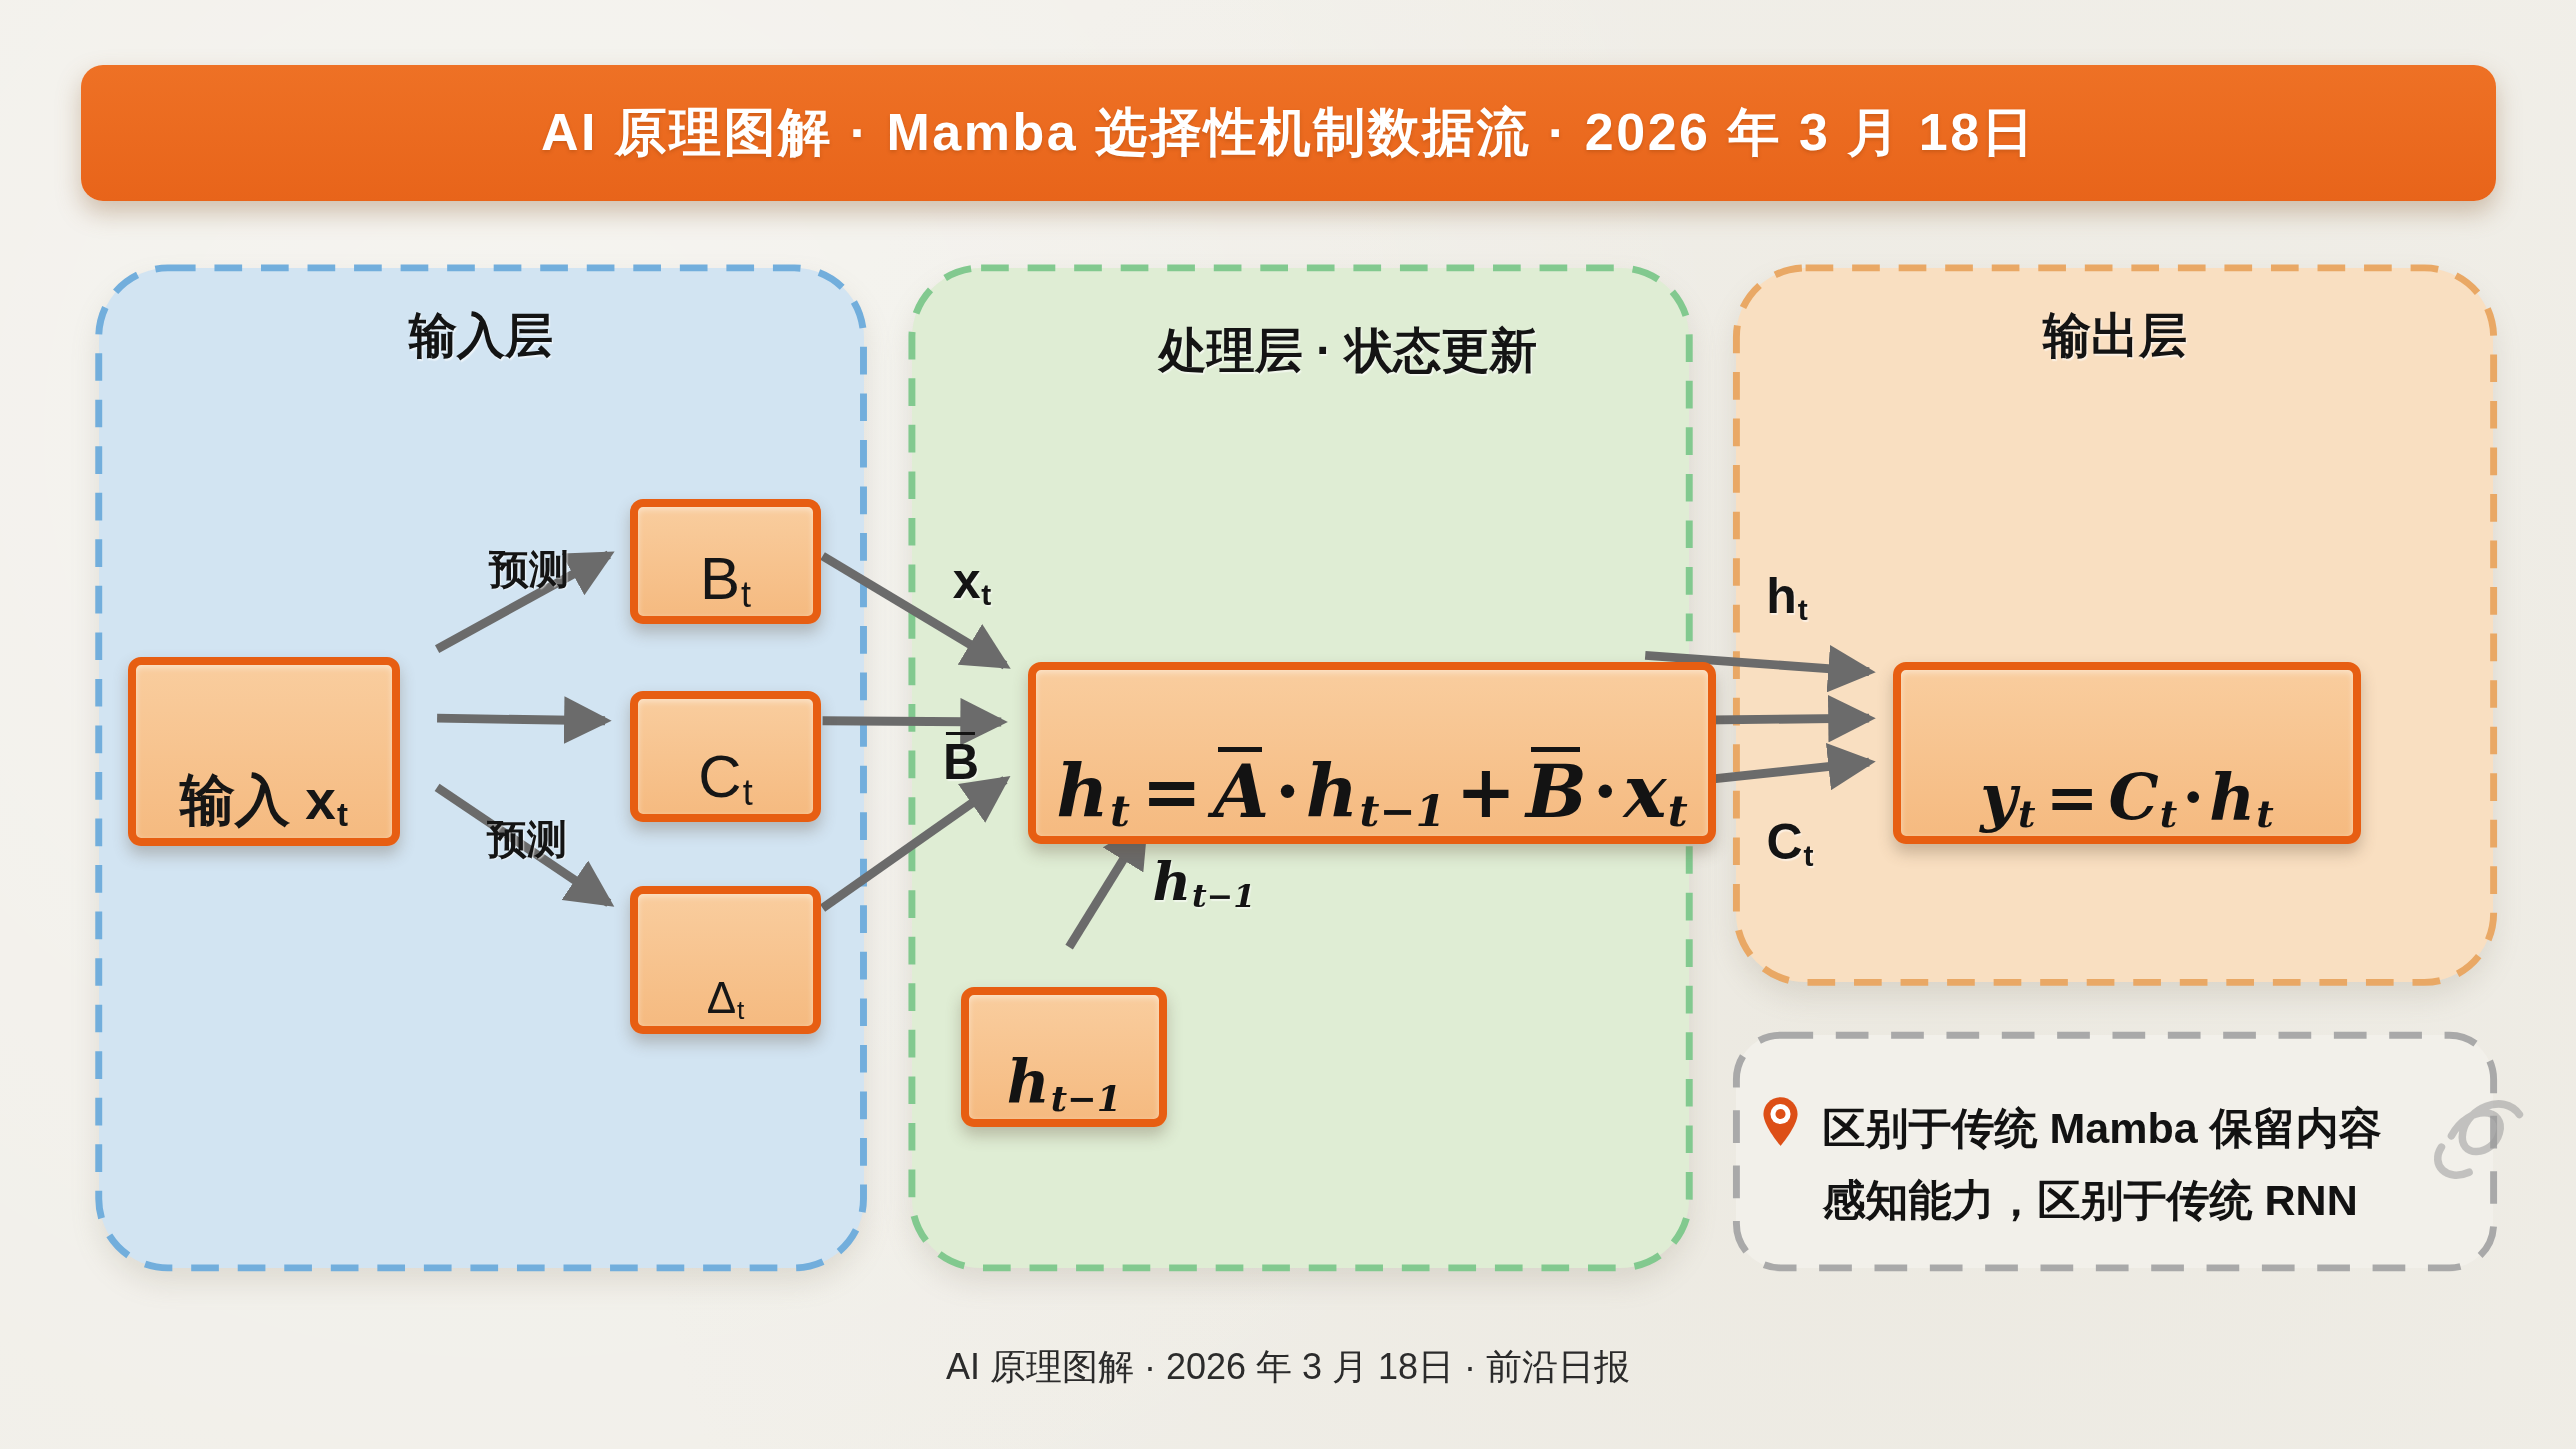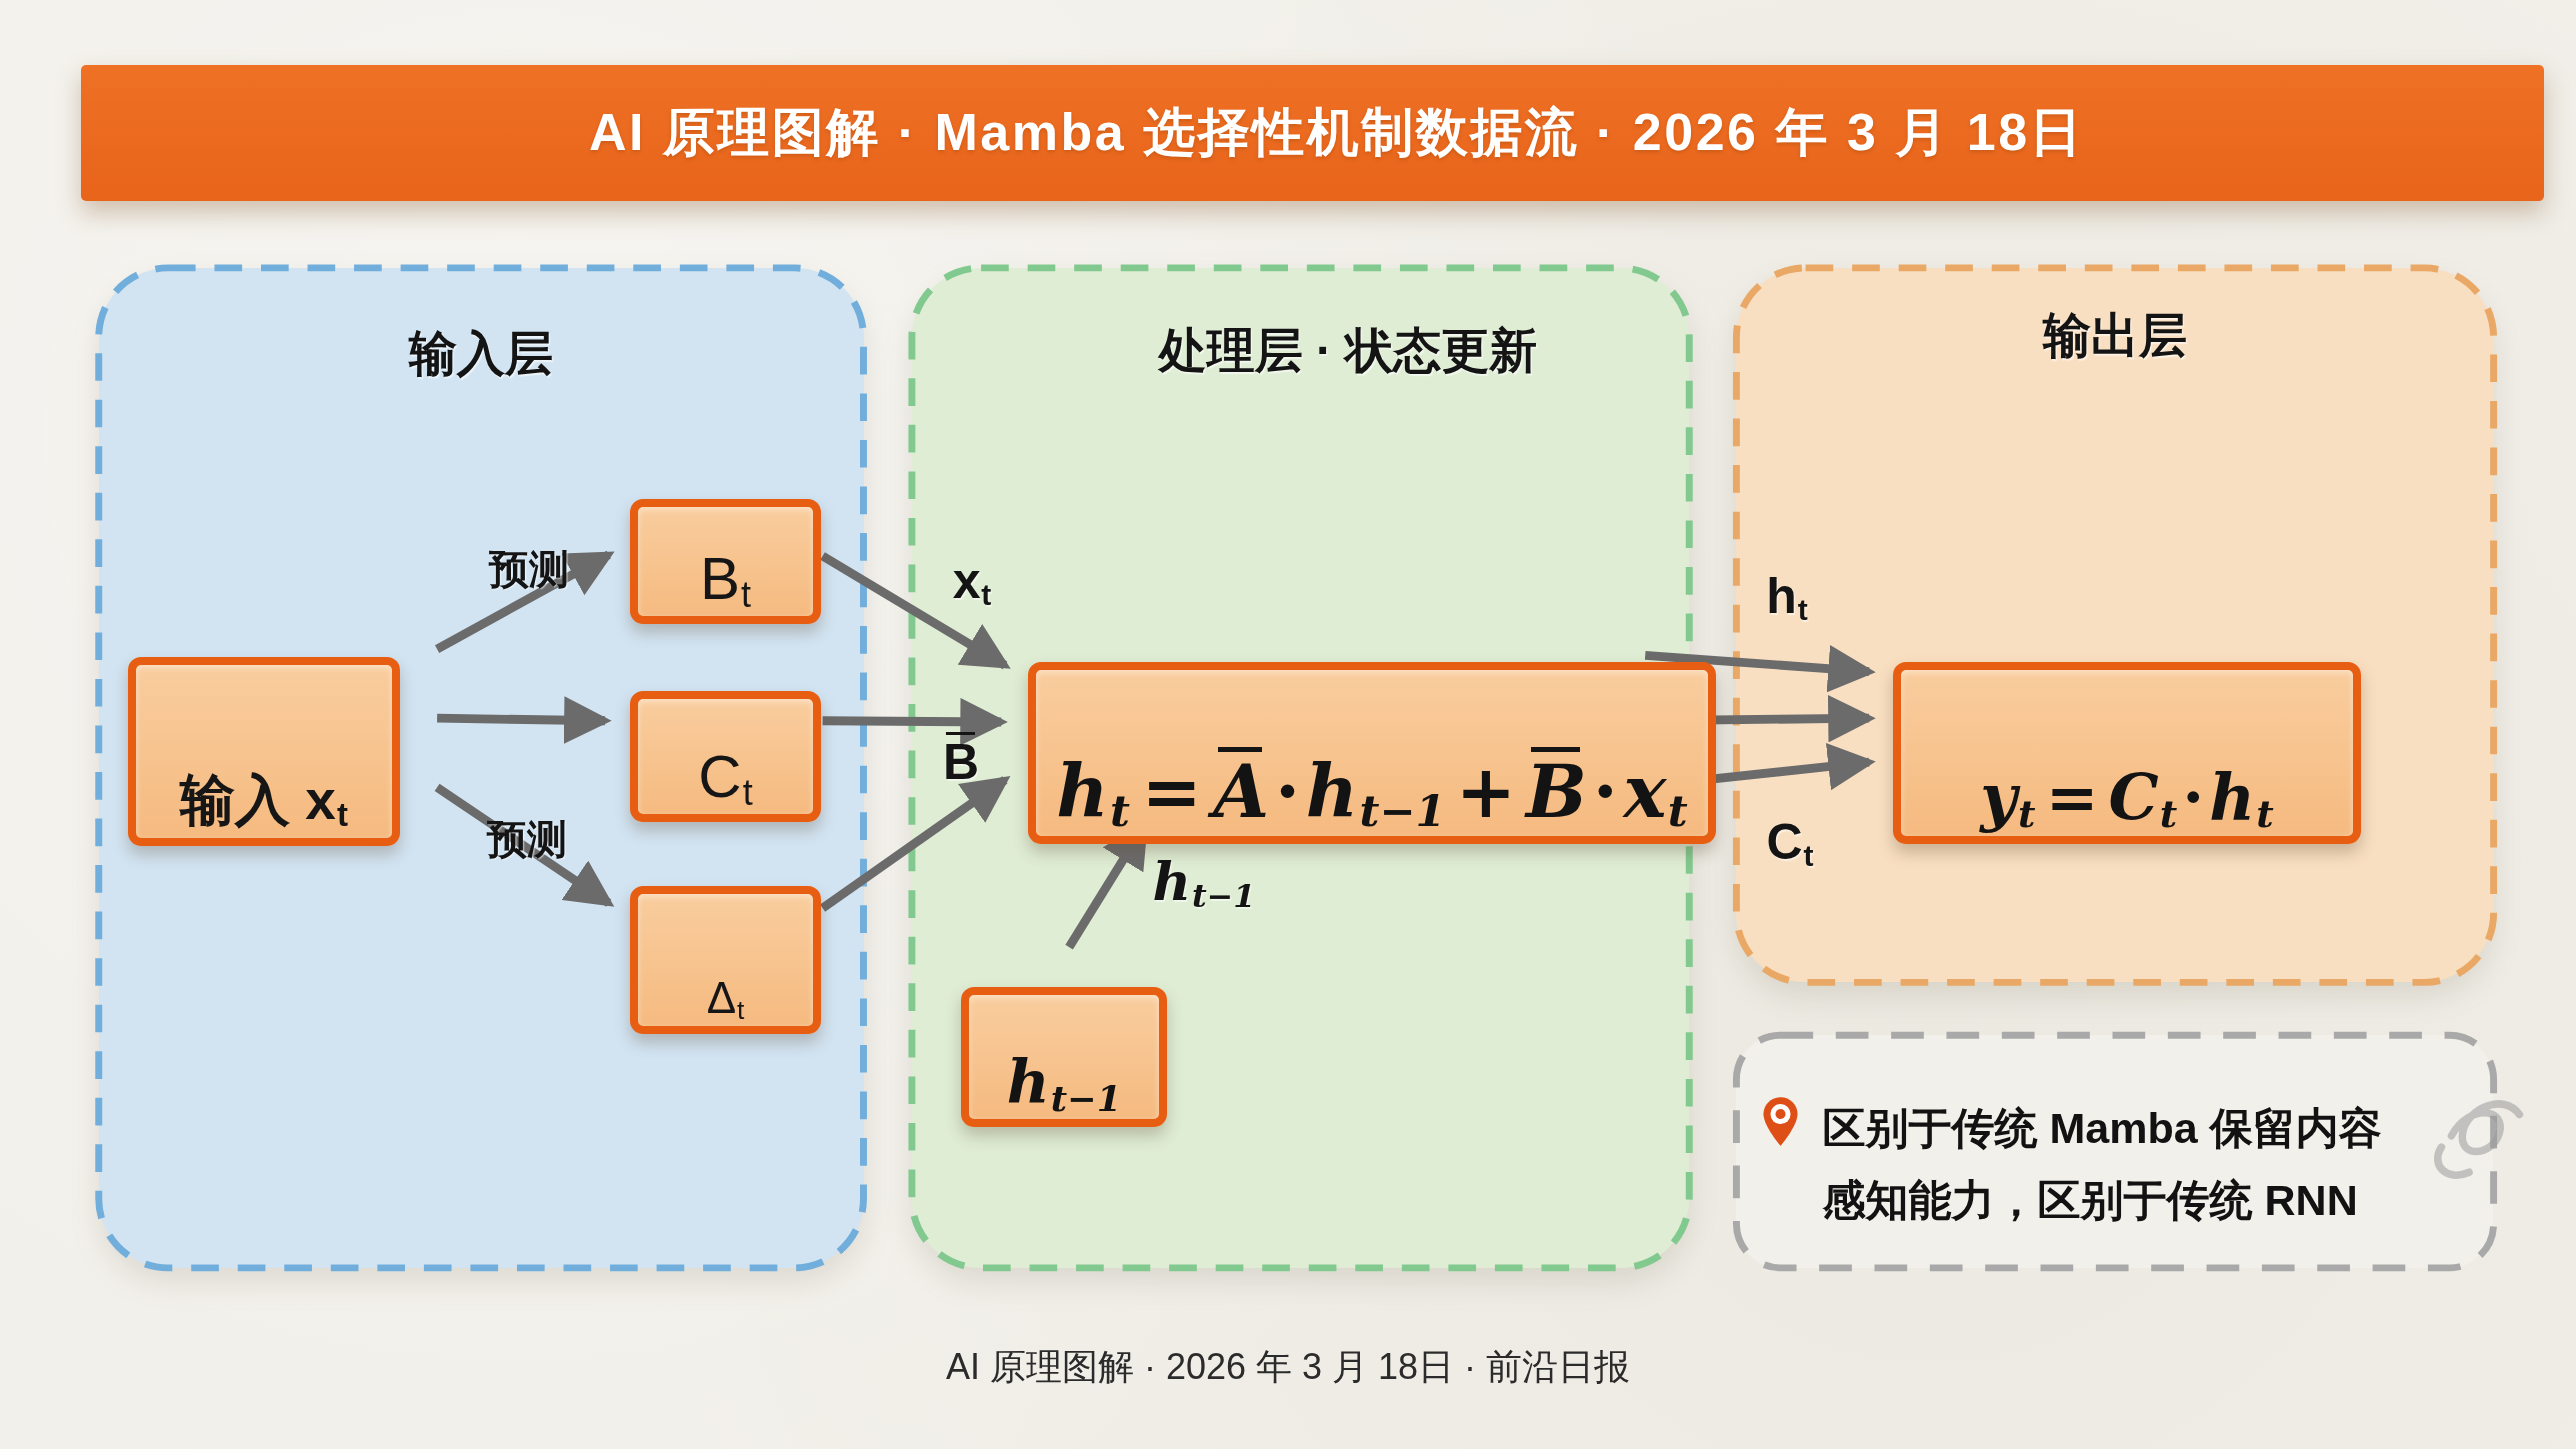--- a/index.html
+++ b/index.html
@@ -14,23 +14,23 @@
     background:
       radial-gradient(circle at 20% 30%, rgba(255,255,255,.35), rgba(255,255,255,0) 55%),
       radial-gradient(circle at 75% 70%, rgba(220,215,200,.25), rgba(255,255,255,0) 60%),
       #F1EFE9;
   }
   
   .titlebar {
     position: absolute; left: 81px; top: 65px;
     width: 2415px; height: 136px;
     background: linear-gradient(180deg, #EE7125 0%, #E8641A 100%);
-    border-radius: 5px;
+    border-radius: 22px;
     box-shadow: 0 11.3px 24px rgba(150,110,70,.38);
-    display: flex; align-items: center; justify-content: center; padding-left: 48px;
+    display: flex; align-items: center; justify-content: center;
   }
   .titlebar .t {
     color: #FFFFFF; font-size: 52px; font-weight: 700; letter-spacing: 2.5px;
     text-shadow: 0 1.9px 3.8px rgba(120,50,0,.25);
   }
   
   .panel { position: absolute; border-radius: 69px; box-shadow: 0 14px 29px rgba(140,130,112,.20); }
   .panel-blue   { left: 99px;  top: 268px;  width: 765px; height: 1000px; background: #D2E4F2; }
   .panel-green  { left: 912px; top: 268px;  width: 777px; height: 1000px; background: #DFEDD4; }
   .panel-orange { left: 1736px; top: 268px;  width: 757px; height: 714px; background: #F9DFC1; }
@@ -131,21 +131,21 @@
     <line x1="1308" y1="1444" x2="1598" y2="1240" stroke="#6B6B6B" stroke-width="14" marker-end="url(#ah)"></line>
     <line x1="1700" y1="1506" x2="1820" y2="1312" stroke="#6B6B6B" stroke-width="14" marker-end="url(#ah)"></line>
 
     <line x1="2616" y1="1042" x2="2972" y2="1068" stroke="#6B6B6B" stroke-width="14" marker-end="url(#ah)"></line>
     <line x1="2616" y1="1146" x2="2972" y2="1142" stroke="#6B6B6B" stroke-width="14" marker-end="url(#ah)"></line>
     <line x1="2616" y1="1250" x2="2972" y2="1212" stroke="#6B6B6B" stroke-width="14" marker-end="url(#ah)"></line>
 
     <path d="M 3898 1806 c 28 -52 88 -44 76 -4 c -10 36 -66 42 -58 -2 c 6 -36 64 -64 90 -28 m -124 52 c -18 28 8 56 44 40" fill="none" stroke="#9B9B9B" stroke-width="12" stroke-linecap="round" opacity="0.55"></path>
   </svg>
 
-  <div class="layer-title" style="left:481px;  top:354px;text-align:center;">输入层</div>
+  <div class="layer-title" style="left:481px;  top:336px;text-align:center;">输入层</div>
   <div class="layer-title" style="left:1301px; top:351px;margin-left:47px;">处理层 · 状态更新</div>
   <div class="layer-title" style="left:2115px; top:336px;">输出层</div>
 
   <div class="node node-input">
     <span><span>输入 x</span><span class="s">t</span></span>
   </div>
 
   <div class="node node-b">
     <span><span>B</span><span class="s">t</span></span>
   </div>

